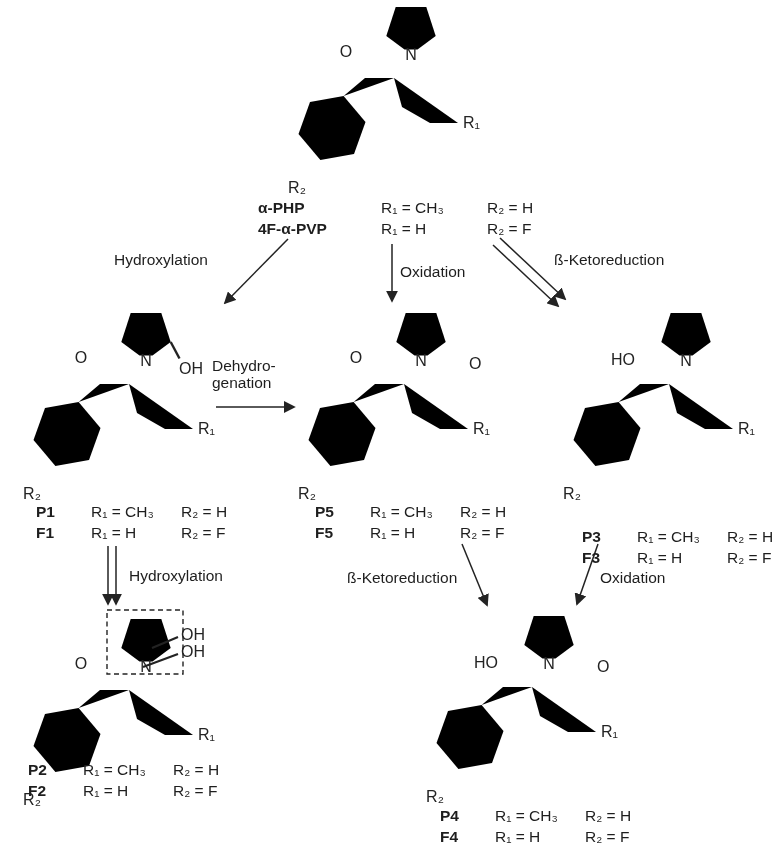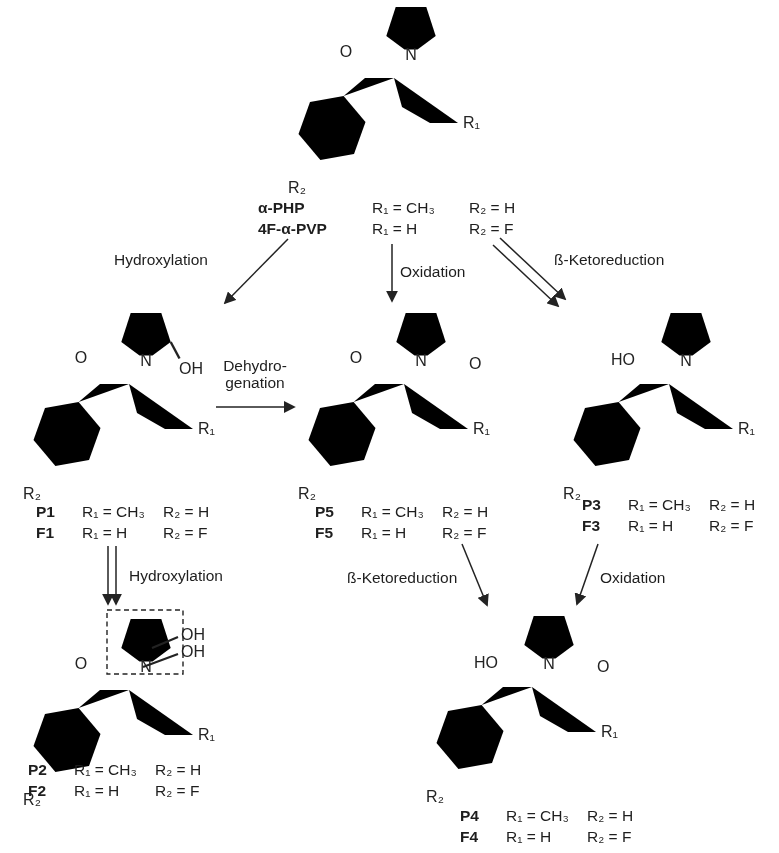--- a/index.html
+++ b/index.html
@@ -14,23 +14,23 @@
   .struct .thin{stroke-width:2.2;}
   .struct text{font-family:"Liberation Sans","DejaVu Sans",sans-serif;
     font-size:16px;fill:#232323;}
   .struct rect.dashed{fill:none;stroke:#232323;stroke-width:1.4;
     stroke-dasharray:5 3.5;}
   #arrows{position:absolute;left:0;top:0;pointer-events:none;}
   #arrows line{stroke:#232323;stroke-width:1.5;}
   .rxn{
     position:absolute;font-size:15.5px;white-space:nowrap;color:#1e1e1e;
   }
-  .rxn.center2{text-align:center;line-height:17px;white-space:normal;}
+  .rxn.center2{line-height:17px;white-space:normal;}
   .lbl{position:absolute;font-size:15.5px;}
-  .lblrow{display:flex;line-height:20.5px;white-space:nowrap;}
+  .lblrow{display:flex;line-height:20.5px;white-space:nowrap;gap:9px;}
   .lname{font-weight:bold;}
   .lbl-std .lname{width:46px;}
   .lbl-std .lr1{width:81px;}
   .lbl-parent .lname{width:114px;}
   .lbl-parent .lr1{width:97px;}
 </style>
 </head>
 <body>
 
 <div id="figure">
@@ -192,21 +192,21 @@
       <span class="lr1">R₁ = CH₃</span>
       <span class="lr2">R₂ = H</span>
     </div>
     <div class="lblrow">
       <span class="lname">F5</span>
       <span class="lr1">R₁ = H</span>
       <span class="lr2">R₂ = F</span>
     </div>
   </div>
 
-  <div class="lbl lbl-std" style="left:582px;top:495px">
+  <div class="lbl lbl-std" style="left:582px;top:527px">
     <div class="lblrow">
       <span class="lname">P3</span>
       <span class="lr1">R₁ = CH₃</span>
       <span class="lr2">R₂ = H</span>
     </div>
     <div class="lblrow">
       <span class="lname">F3</span>
       <span class="lr1">R₁ = H</span>
       <span class="lr2">R₂ = F</span>
     </div>
@@ -218,21 +218,21 @@
       <span class="lr1">R₁ = CH₃</span>
       <span class="lr2">R₂ = H</span>
     </div>
     <div class="lblrow">
       <span class="lname">F2</span>
       <span class="lr1">R₁ = H</span>
       <span class="lr2">R₂ = F</span>
     </div>
   </div>
 
-  <div class="lbl lbl-std" style="left:460px;top:806px">
+  <div class="lbl lbl-std" style="left:440px;top:806px">
     <div class="lblrow">
       <span class="lname">P4</span>
       <span class="lr1">R₁ = CH₃</span>
       <span class="lr2">R₂ = H</span>
     </div>
     <div class="lblrow">
       <span class="lname">F4</span>
       <span class="lr1">R₁ = H</span>
       <span class="lr2">R₂ = F</span>
     </div>

